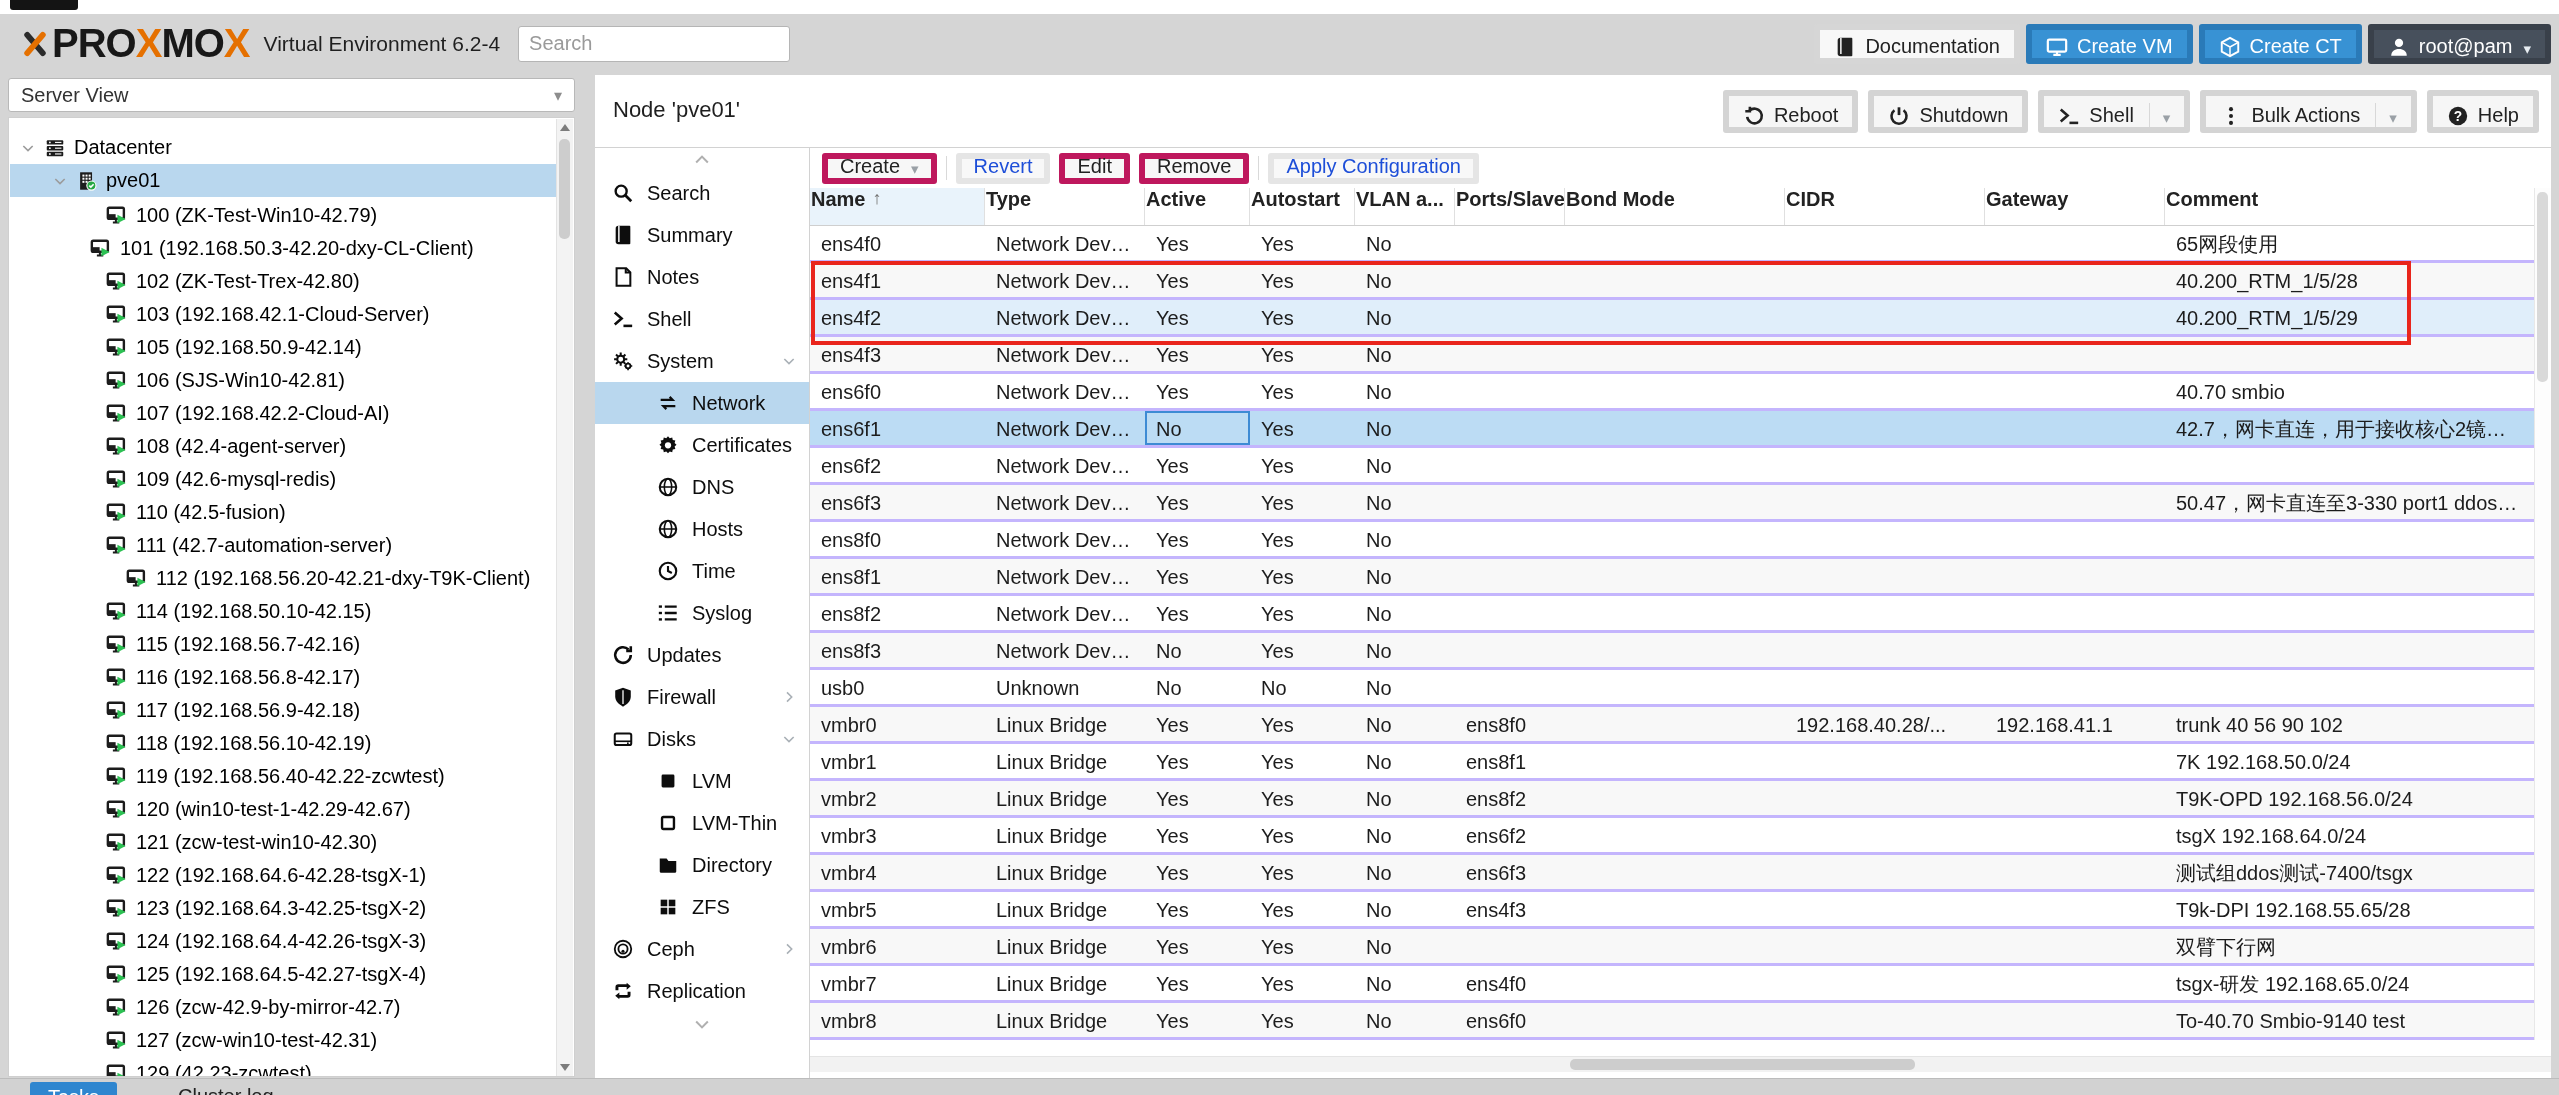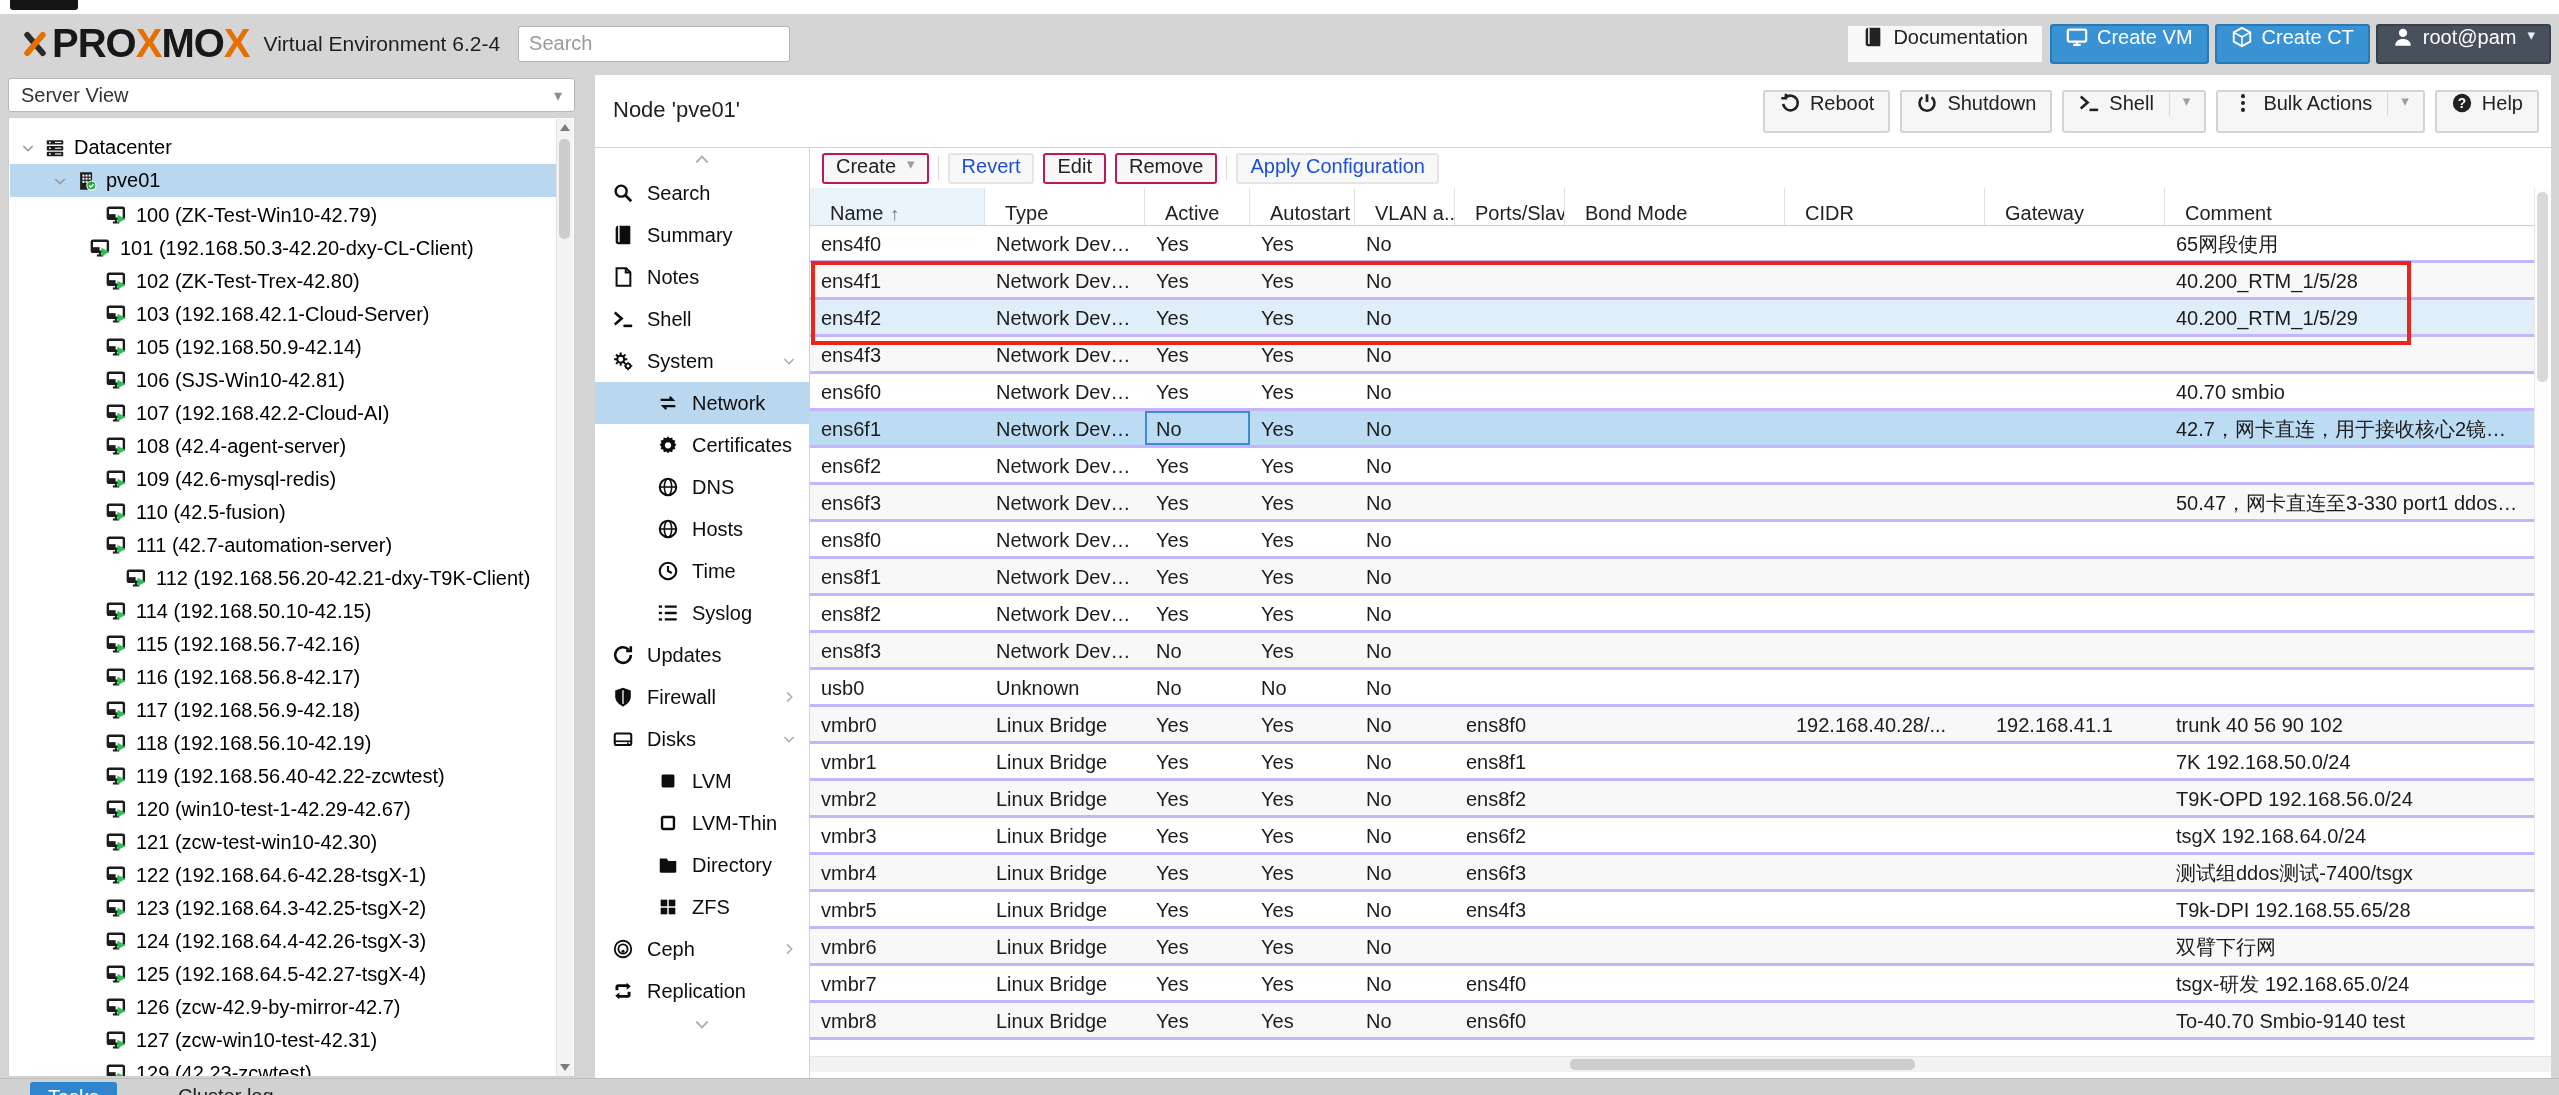--- a/index.html
+++ b/index.html
@@ -15,21 +15,21 @@
   
   .header{left:0;top:14px;width:2559px;height:59px;background:#d5d5d5;display:flex;align-items:center;padding:0 8px 0 22px;box-sizing:border-box;}
   .logo{display:flex;align-items:center;gap:4px;}
   .logo-word{font-weight:bold;font-size:40px;letter-spacing:-1px;color:#181818;}
   .logo-word .orange{color:#e57000;}
   .subtitle{font-size:21px;color:#1f1f1f;margin-left:14px;white-space:nowrap;}
   .search-box{margin-left:18px;width:250px;height:34px;border:1px solid #b5b5b5;border-radius:3px;background:#fff;
               font-family:inherit;font-size:20px;padding:0 10px;color:#333;}
   .search-box::placeholder{color:#9a9a9a;}
   .hdr-spacer{flex:1;}
-  .btn{display:inline-flex;align-items:flex-start;gap:9px;border:2px solid #be185d;background:#f7f7f7;color:#222;
+  .btn{display:inline-flex;align-items:flex-end;gap:9px;border:6px solid #be185d;background:#f7f7f7;color:#222;
        border-radius:3px;padding:0 14px;height:40px;white-space:nowrap;box-sizing:border-box;cursor:default;}
   .btn.primary{background:#3892d4;border-color:#2a7ab8;color:#fff;}
   .btn.dark{background:#47505c;border-color:#39404a;color:#fff;}
   .btn.light{background:#f8f8f8;border-color:#d6d6d6;}
   .btn.disabled{color:#1d4ed8;border-color:#e5e5e5;background:#f8f8f8;}
   .btn .chev{font-size:15px;color:#9aa0a6;margin-left:2px;}
   .btn.primary .chev,.btn.dark .chev{color:#e8edf2;}
   .hdr-actions{display:flex;gap:6px;align-items:center;}
   .split-sep{width:1px;height:24px;background:#d8d8d8;margin:0 2px 0 6px;}
   
@@ -58,21 +58,21 @@
   .menu-item.l1{padding-left:62px;}
   .menu-item.selected{background:#b9d7ee;}
   .menu-expand{margin-left:auto;margin-right:12px;color:#a9b0b6;width:16px;height:16px;}
   
   .contentpanel{left:810px;top:148px;width:1741px;height:930px;background:#fff;box-sizing:border-box;}
   .ctoolbar{position:absolute;left:0;top:0;width:100%;height:40px;display:flex;align-items:center;gap:9px;padding-left:12px;box-sizing:border-box;}
   .ctoolbar .btn{height:31px;padding:0 12px;}
   .tsep{width:1px;height:24px;background:#d9d9d9;}
   .grid-cols{display:grid;grid-template-columns:175px 160px 105px 105px 100px 110px 220px 200px 180px minmax(0,1fr);}
   .thead{position:absolute;left:0;top:40px;width:1725px;height:38px;background:#fff;border-bottom:1px solid #cfcfcf;box-sizing:border-box;}
-  .thead .hc{display:flex;align-items:flex-end;padding:0 20px;border-right:1px solid #e0e0e0;color:#222;overflow:hidden;white-space:nowrap;}
+  .thead .hc{display:flex;align-items:flex-start;padding:0 1px;border-right:1px solid #e0e0e0;color:#222;overflow:hidden;white-space:nowrap;font-weight:bold;}
   .hc.sorted{background:#e9f3fb;}
   .sort-arrow{margin-left:7px;color:#6f6f6f;font-size:18px;}
   .tbody{position:absolute;left:0;top:78px;width:1725px;}
   .trow{height:37px;line-height:36px;border-bottom:3px solid #c4b5fd;box-sizing:border-box;}
   .trow>div{padding:0 11px;overflow:hidden;white-space:nowrap;text-overflow:ellipsis;}
   .trow.stripe{background:#f8f8f8;}
   .trow.hl{background:#e0eefa;}
   .trow.sel{background:#bcdcf4;}
   .cell-focus{box-shadow:inset 0 0 0 2px #3d8bd4;}
   .vscroll{position:absolute;right:0;top:40px;width:16px;height:852px;background:#fdfdfd;border-left:1px solid #e8e8e8;}

